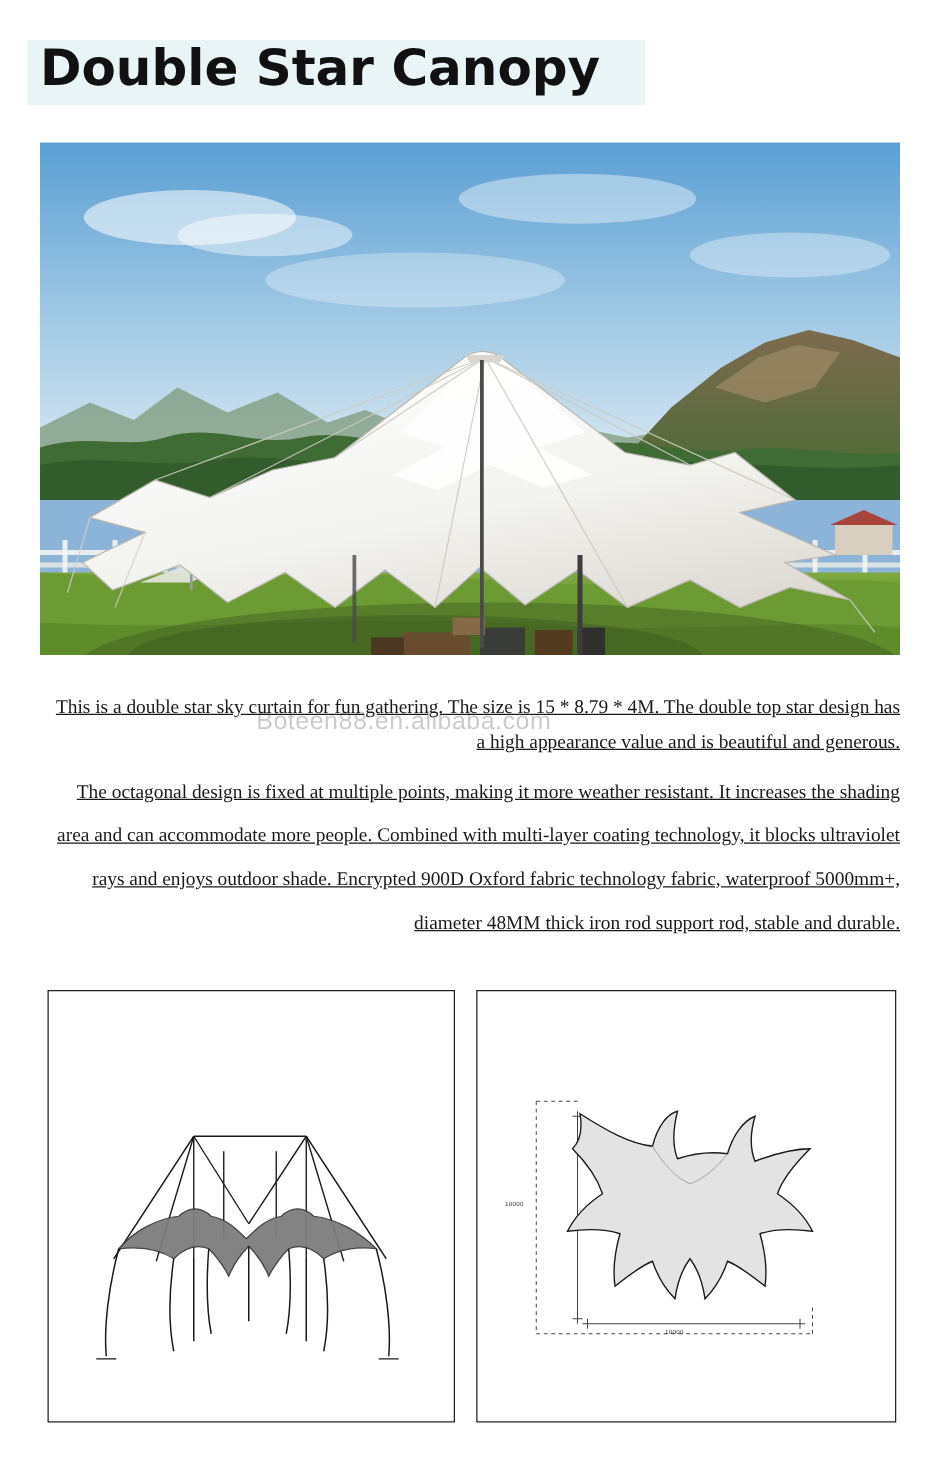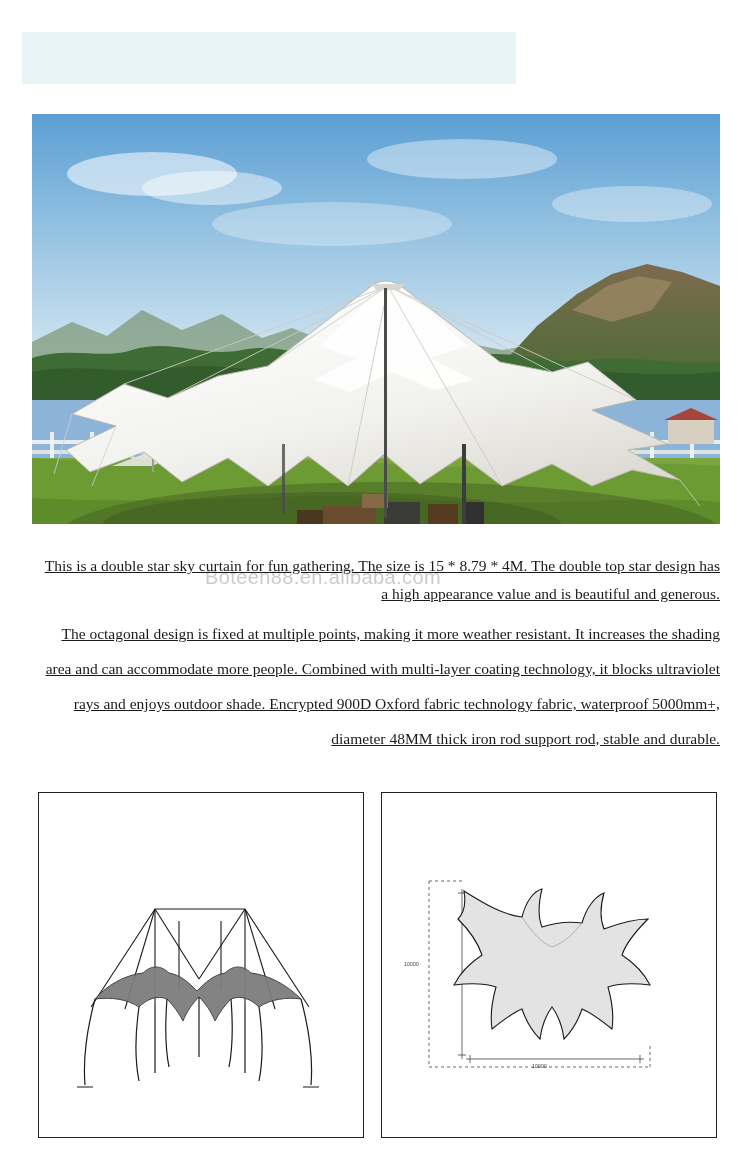--- a/index.html
+++ b/index.html
@@ -128,20 +128,21 @@
     top: 270px;
   }
 </style>
 </head>
 <body>
 
 <div class="page">
 
   <div class="title-wrap">
     <div class="title-band"></div>
+    <div class="title-text">Double Star Canopy</div>
   </div>
 
   <div class="hero">
     <svg width="688" height="410" viewBox="0 0 688 410" xmlns="http://www.w3.org/2000/svg">
       <defs>
         <linearGradient id="sky" x1="0" y1="0" x2="0" y2="1">
           <stop offset="0%" stop-color="#5b9fd4"></stop>
           <stop offset="55%" stop-color="#9fc8e4"></stop>
           <stop offset="100%" stop-color="#d4e6f2"></stop>
         </linearGradient>

